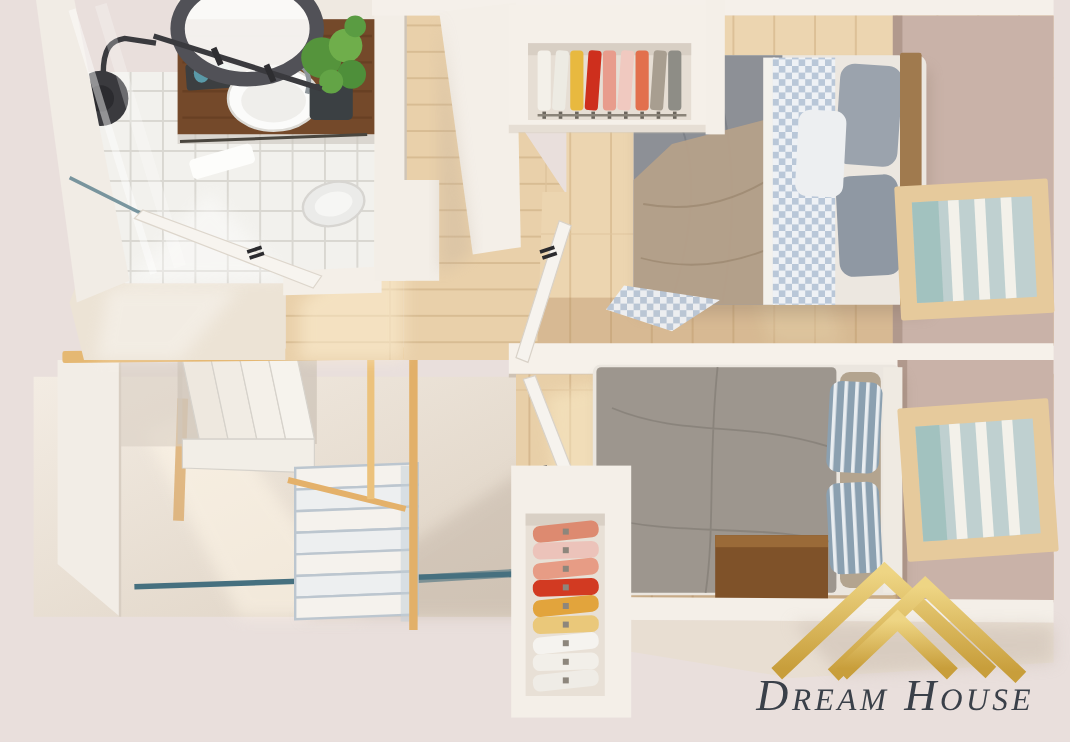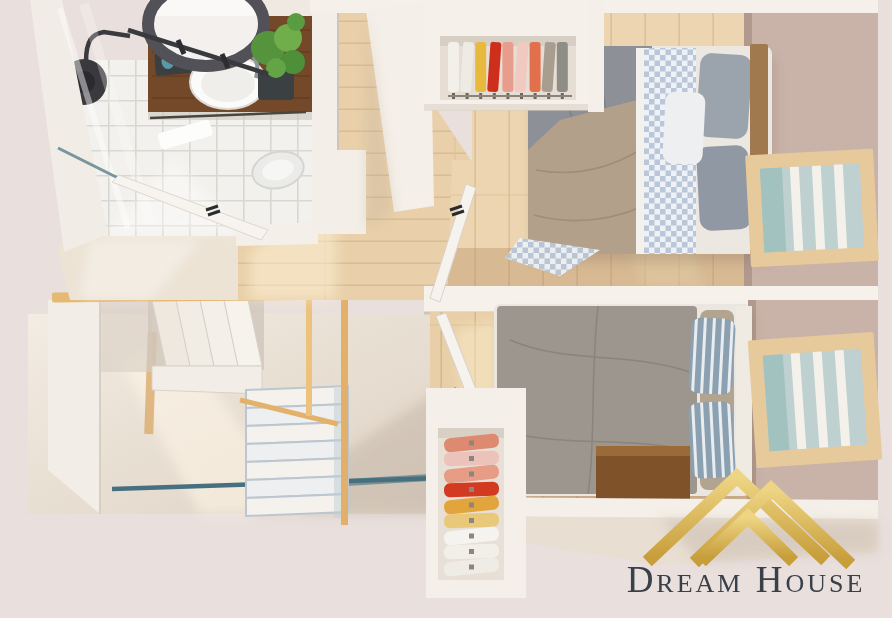--- a/index.html
+++ b/index.html
@@ -1,17 +1,17 @@
 <!DOCTYPE html>
 <html><head>
 <meta charset="utf-8">
 <style>
   html,body{margin:0;padding:0;background:#e9dfdc;}
   .stage{position:relative;width:892px;height:618px;overflow:hidden;background:#e9dfdc;
-         font-family:"Liberation Sans","DejaVu Sans",sans-serif;}
+         font-family:"Liberation Sans","DejaVu Sans",sans-serif;font-style:italic;}
   svg{display:block}
   .logo-text{font-family:"Liberation Serif","DejaVu Serif",serif;
              font-variant:small-caps;letter-spacing:3px;font-size:37px;}
 </style>
 </head>
 <body>
 
 <div class="stage">
 <svg width="892" height="618" viewBox="0 0 892 618">
   <defs>

